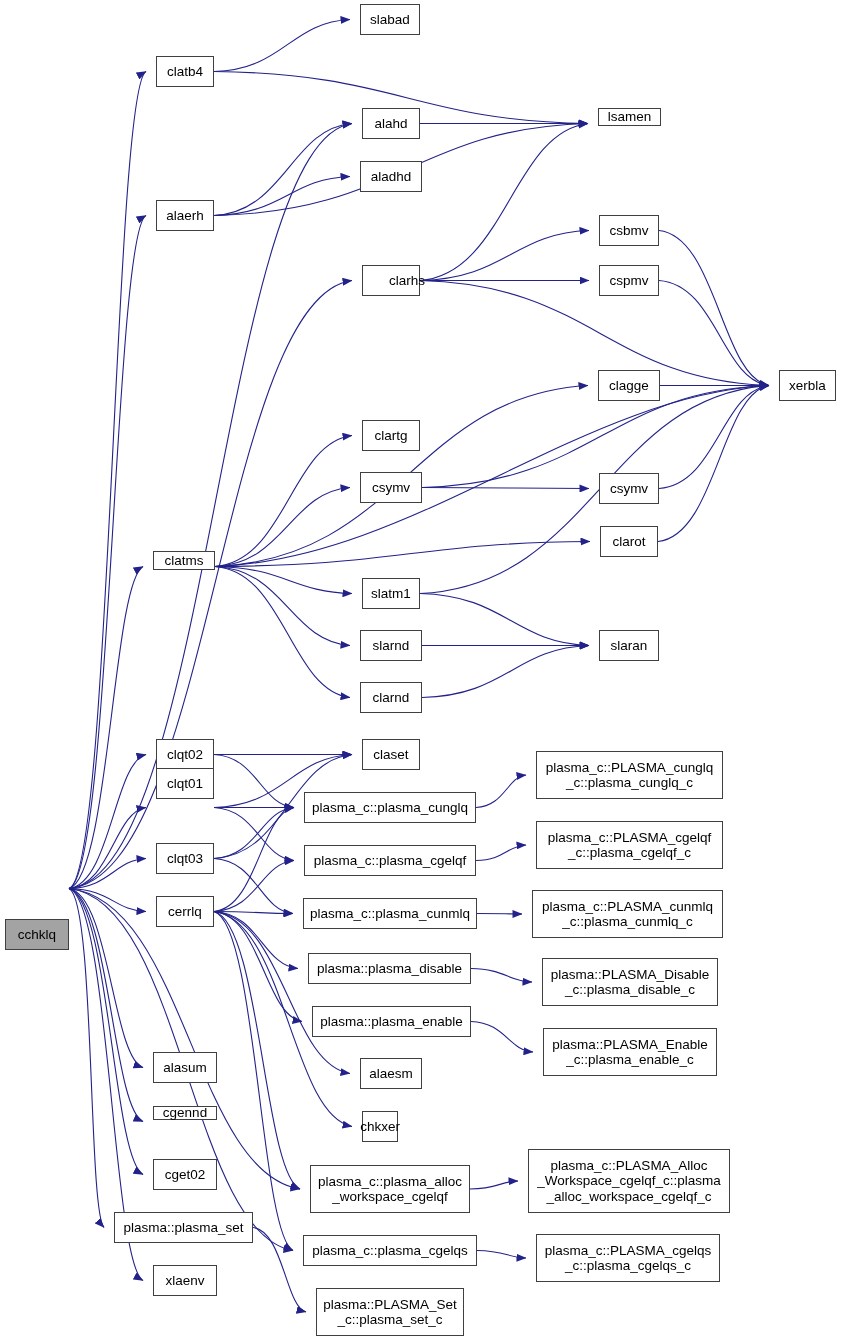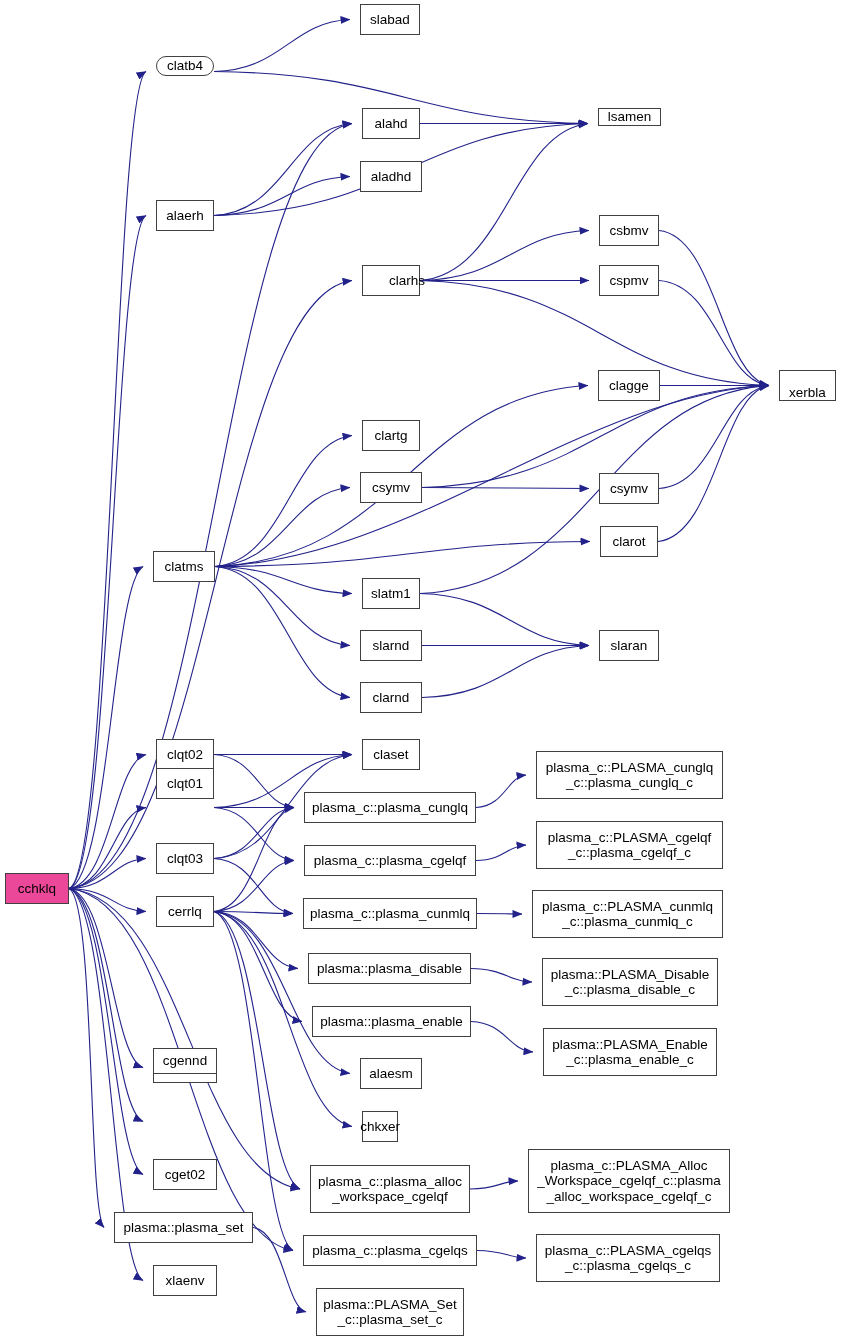--- a/index.html
+++ b/index.html
@@ -3,21 +3,21 @@
 <meta charset="utf-8">
 <style>
   html,body{margin:0;padding:0;background:#ffffff;}
   #canvas{position:relative;width:843px;height:1339px;background:#ffffff;
           font-family:"Liberation Sans", sans-serif;overflow:hidden;}
   svg.edges{position:absolute;left:0;top:0;width:843px;height:1339px;}
   .node{position:absolute;box-sizing:border-box;border:1px solid #404040;
         background:#ffffff;display:flex;align-items:center;justify-content:center;
         text-align:center;color:#000000;font-size:13.5px;line-height:15.5px;
         white-space:pre-line;}
-  .node.root{background:#ec4899;border-color:#404040;}
+  .node.root{background:#a3a3a3;border-color:#404040;margin-top:46px;}
   .node .lbl{display:block;padding:0 4px;}
 </style>
 </head>
 <body>
 
 <div id="canvas">
   <svg class="edges" id="edge-layer" viewBox="0 0 843 1339" xmlns="http://www.w3.org/2000/svg">
       <defs>
         <marker id="ah" markerWidth="10" markerHeight="8" refX="9.5" refY="4" orient="auto" markerUnits="userSpaceOnUse">
           <path d="M0,0 L10,4 L0,8 z" fill="#22228a"></path>
@@ -89,29 +89,29 @@
       <path d="M476,860.5 C504.8,859.88 507.2,845.868 526,845" fill="none" stroke="#22228a" stroke-width="1.1" marker-end="url(#ah)"></path>
       <path d="M477,913.5 C503.4,913.52 505.6,913.972 522,914" fill="none" stroke="#22228a" stroke-width="1.1" marker-end="url(#ah)"></path>
       <path d="M471,968.5 C505.08,969.04 507.92,981.244 532,982" fill="none" stroke="#22228a" stroke-width="1.1" marker-end="url(#ah)"></path>
       <path d="M471,1021.5 C505.56,1022.72 508.44,1050.292 533,1052" fill="none" stroke="#22228a" stroke-width="1.1" marker-end="url(#ah)"></path>
       <path d="M470,1189 C497.84,1188.68 500.16,1181.448 518,1181" fill="none" stroke="#22228a" stroke-width="1.1" marker-end="url(#ah)"></path>
       <path d="M477,1250.5 C505.32,1250.8 507.68,1257.58 526,1258" fill="none" stroke="#22228a" stroke-width="1.1" marker-end="url(#ah)"></path>
       <path d="M253,1227.5 C283.24,1230.88 285.76,1307.268 306,1312" fill="none" stroke="#22228a" stroke-width="1.1" marker-end="url(#ah)"></path>
     </svg>
   <div id="node-layer">
       <div class="node root" style="left: 5px; top: 873px; width: 64px; height: 31px;"><span class="lbl">cchklq</span></div>
-      <div class="node" style="left: 156px; top: 56px; width: 58px; height: 20px; border-radius: 10px;"><span class="lbl">clatb4</span></div>
+      <div class="node" style="left: 156px; top: 56px; width: 58px; height: 31px;"><span class="lbl">clatb4</span></div>
       <div class="node" style="left: 156px; top: 200px; width: 58px; height: 31px; text-align: right;"><span class="lbl">alaerh</span></div>
-      <div class="node" style="left: 153px; top: 551px; width: 62px; height: 31px;"><span class="lbl">clatms</span></div>
+      <div class="node" style="left: 153px; top: 551px; width: 62px; height: 19px;"><span class="lbl">clatms</span></div>
       <div class="node" style="left: 156px; top: 739px; width: 58px; height: 31px;"><span class="lbl">clqt02</span></div>
       <div class="node" style="left: 156px; top: 768px; width: 58px; height: 31px;"><span class="lbl">clqt01</span></div>
       <div class="node" style="left: 156px; top: 843px; width: 58px; height: 31px;"><span class="lbl">clqt03</span></div>
       <div class="node" style="left: 156px; top: 896px; width: 58px; height: 31px;"><span class="lbl">cerrlq</span></div>
       <div class="node" style="left: 153px; top: 1052px; width: 64px; height: 31px;"><span class="lbl">alasum</span></div>
-      <div class="node" style="left: 153px; top: 1048px; width: 64px; height: 26px;"><span class="lbl">cgennd</span></div>
+      <div class="node" style="left: 153px; top: 1106px; width: 64px; height: 14px;"><span class="lbl">cgennd</span></div>
       <div class="node" style="left: 153px; top: 1159px; width: 64px; height: 31px;"><span class="lbl">cget02</span></div>
       <div class="node" style="left: 114px; top: 1212px; width: 139px; height: 31px;"><span class="lbl">plasma::plasma_set</span></div>
       <div class="node" style="left: 153px; top: 1265px; width: 64px; height: 31px; text-align: center;"><span class="lbl">xlaenv</span></div>
       <div class="node" style="left: 360px; top: 4px; width: 60px; height: 31px;"><span class="lbl">slabad</span></div>
       <div class="node" style="left: 362px; top: 108px; width: 58px; height: 31px;"><span class="lbl">alahd</span></div>
       <div class="node" style="left: 360px; top: 161px; width: 62px; height: 31px;"><span class="lbl">aladhd</span></div>
       <div class="node" style="left: 362px; top: 265px; width: 58px; height: 31px; padding-left: 32px;"><span class="lbl">clarhs</span></div>
       <div class="node" style="left: 362px; top: 420px; width: 58px; height: 31px;"><span class="lbl">clartg</span></div>
       <div class="node" style="left: 360px; top: 472px; width: 62px; height: 31px;"><span class="lbl">csymv</span></div>
       <div class="node" style="left: 362px; top: 578px; width: 58px; height: 31px;"><span class="lbl">slatm1</span></div>
@@ -130,21 +130,21 @@
       <div class="node" style="left: 303px; top: 1235px; width: 174px; height: 31px;"><span class="lbl">plasma_c::plasma_cgelqs</span></div>
       <div class="node" style="left: 316px; top: 1288px; width: 148px; height: 48px;"><span class="lbl">plasma::PLASMA_Set
 _c::plasma_set_c</span></div>
       <div class="node" style="left: 598px; top: 108px; width: 63px; height: 18px;"><span class="lbl">lsamen</span></div>
       <div class="node" style="left: 599px; top: 215px; width: 60px; height: 31px;"><span class="lbl">csbmv</span></div>
       <div class="node" style="left: 599px; top: 265px; width: 60px; height: 31px;"><span class="lbl">cspmv</span></div>
       <div class="node" style="left: 598px; top: 370px; width: 62px; height: 31px;"><span class="lbl">clagge</span></div>
       <div class="node" style="left: 599px; top: 473px; width: 60px; height: 31px;"><span class="lbl">csymv</span></div>
       <div class="node" style="left: 600px; top: 526px; width: 58px; height: 31px;"><span class="lbl">clarot</span></div>
       <div class="node" style="left: 599px; top: 630px; width: 60px; height: 31px;"><span class="lbl">slaran</span></div>
-      <div class="node" style="left: 779px; top: 370px; width: 57px; height: 31px; align-items: flex-end;"><span class="lbl">xerbla</span></div>
+      <div class="node" style="left: 779px; top: 370px; width: 57px; height: 31px;"><span class="lbl">xerbla</span></div>
       <div class="node" style="left: 536px; top: 751px; width: 187px; height: 48px;"><span class="lbl">plasma_c::PLASMA_cunglq
 _c::plasma_cunglq_c</span></div>
       <div class="node" style="left: 536px; top: 821px; width: 187px; height: 48px;"><span class="lbl">plasma_c::PLASMA_cgelqf
 _c::plasma_cgelqf_c</span></div>
       <div class="node" style="left: 532px; top: 890px; width: 191px; height: 48px;"><span class="lbl">plasma_c::PLASMA_cunmlq
 _c::plasma_cunmlq_c</span></div>
       <div class="node" style="left: 542px; top: 958px; width: 176px; height: 48px;"><span class="lbl">plasma::PLASMA_Disable
 _c::plasma_disable_c</span></div>
       <div class="node" style="left: 543px; top: 1028px; width: 174px; height: 48px;"><span class="lbl">plasma::PLASMA_Enable
 _c::plasma_enable_c</span></div>

